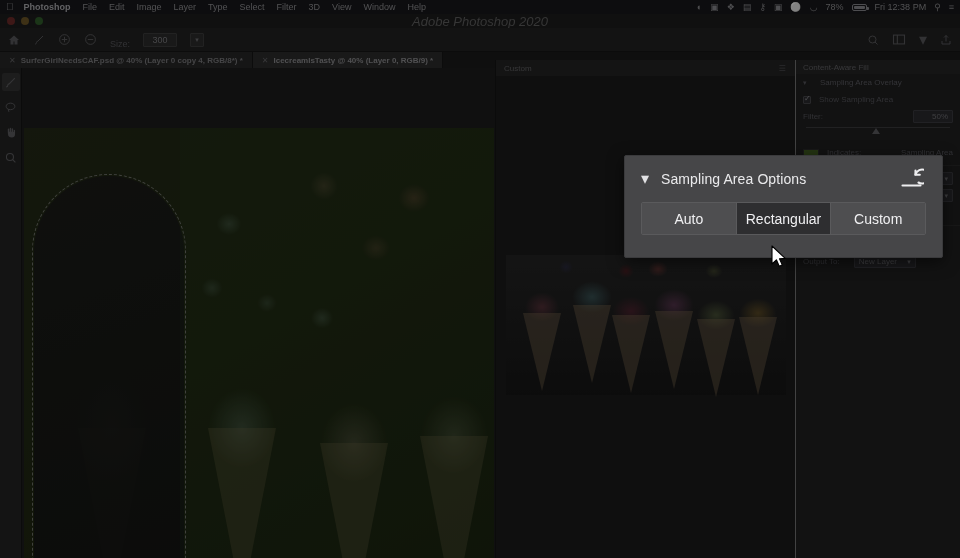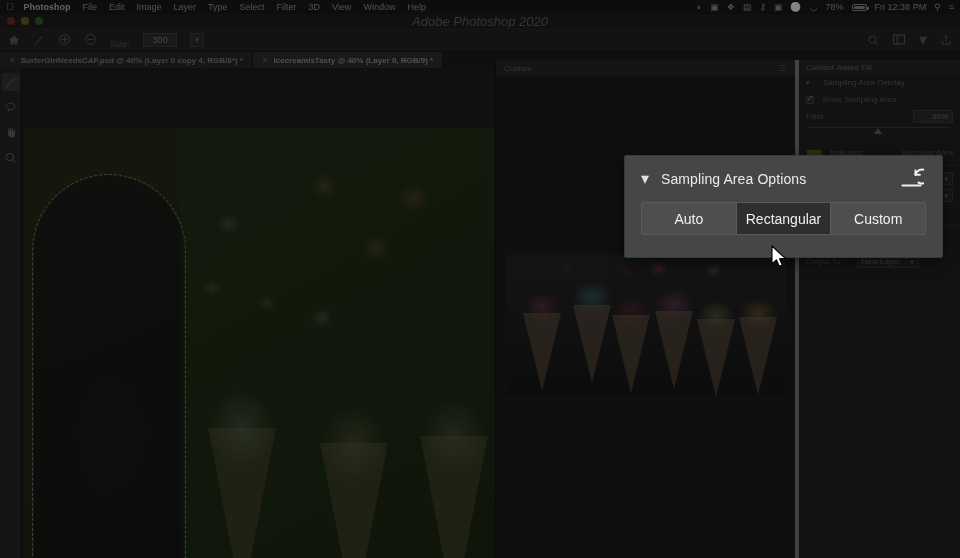--- a/index.html
+++ b/index.html
@@ -155,21 +155,21 @@
   }
   .pvcone {
     position: absolute; width: 0; height: 0;
     border-left: 19px solid transparent; border-right: 19px solid transparent;
     border-top: 78px solid rgba(198,166,126,.42);
   }
 
   
   .cafpanel {
     position: absolute; left: 795px; top: 60px; width: 165px; bottom: 0;
-    background: #1f1f1f; border-left: 4px solid #737373;
+    background: #1f1f1f; border-left: 1px solid #737373;
   }
   .cafhdr { height: 14px; display: flex; align-items: center; padding: 0 7px; font-size: 8px; color: #616164; background: #252525; }
   .cafrow { display: flex; align-items: center; padding: 0 7px; height: 17px; font-size: 8px; color: #54545a; gap: 8px; }
   .cafrow.sect { color: #5a5a60; }
   .cafrow .chev { font-size: 7px; color: #54545a; width: 9px; }
   .cbox { width: 8px; height: 8px; border: 1px solid #454549; background: #2a2a2d; border-radius: 1px; position: relative; }
   .cbox.on::after { content: "✓"; position: absolute; left: 0px; top: -3px; font-size: 8px; color: #8a8a8e; }
   .valbox {
     margin-left: auto; min-width: 40px; height: 13px; background: #2a2a2d;
     border: 1px solid #3a3a3e; font-size: 8px; color: #6b6b70;

